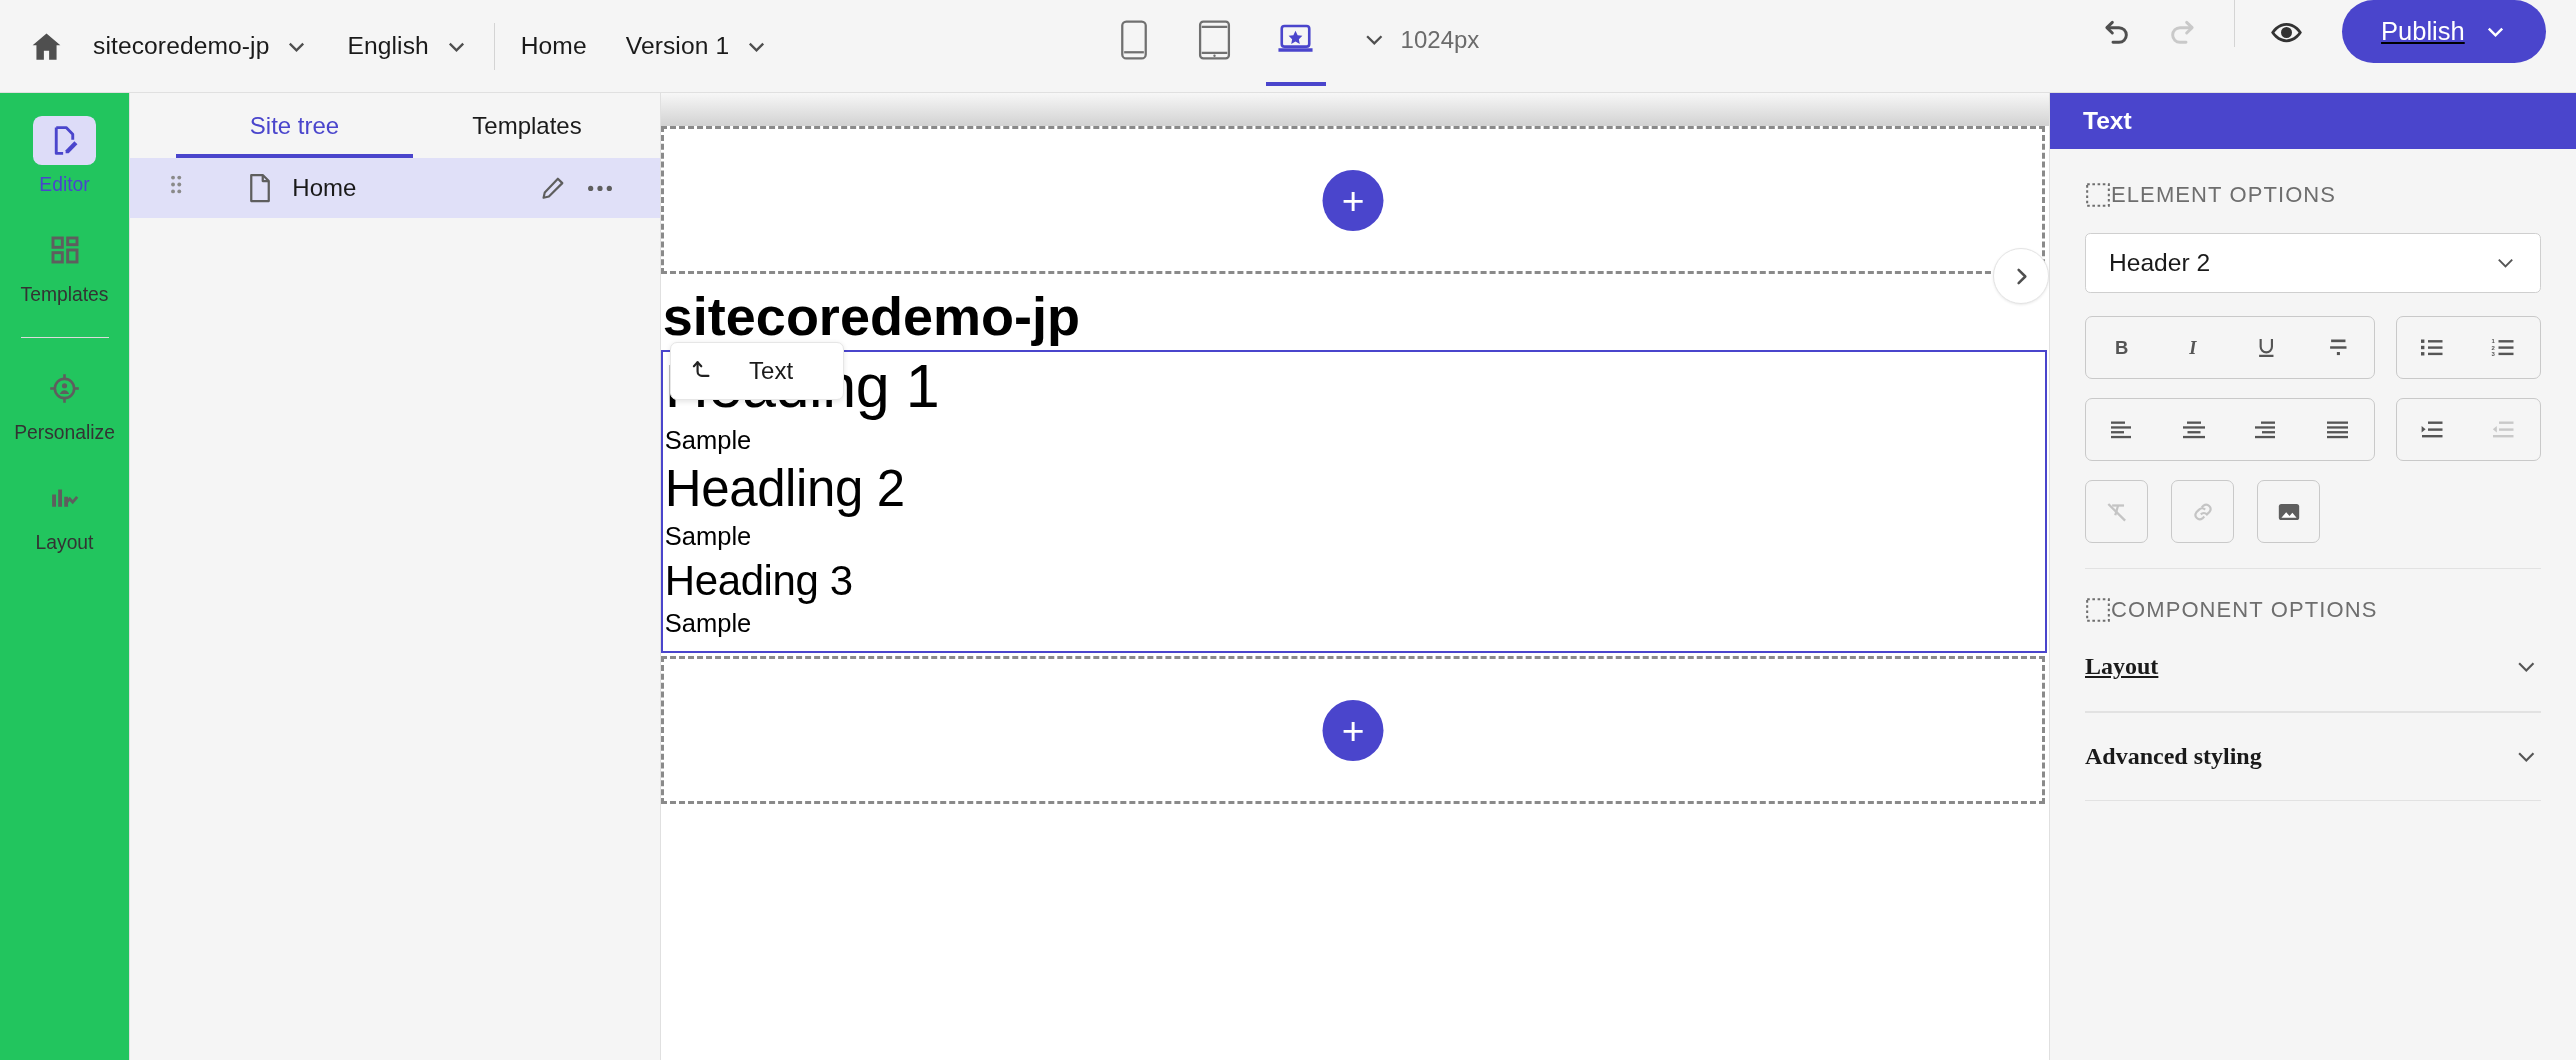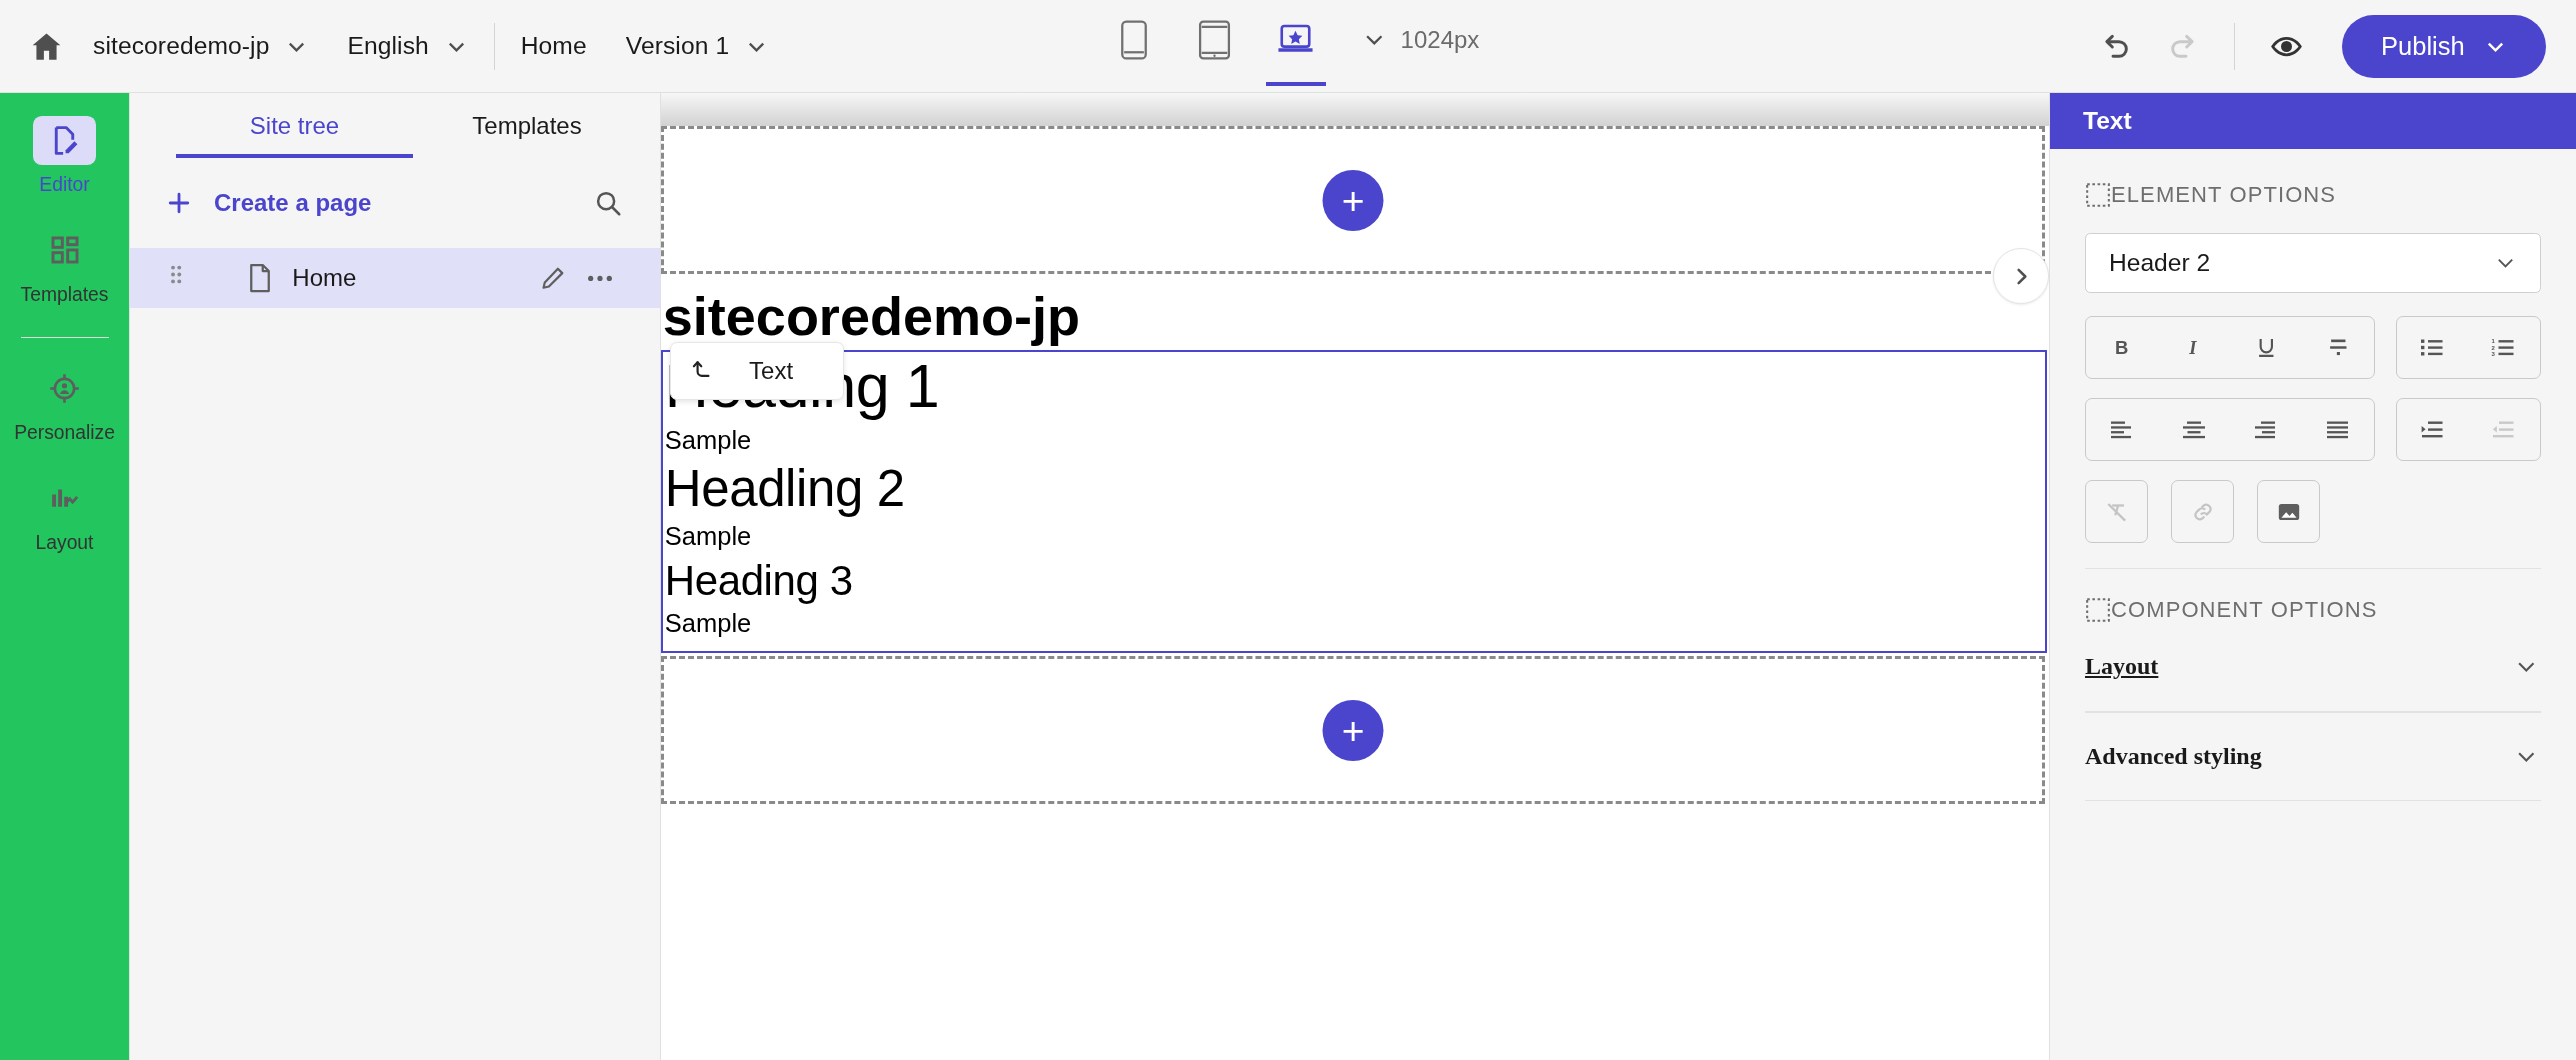--- a/index.html
+++ b/index.html
@@ -44,21 +44,21 @@
     cursor: pointer; position: relative;
   }
   .dev-btn.active::after {
     content: ""; position: absolute; bottom: 0; left: 10.5px; right: 10.5px;
     height: 4.4px; background: #4a45cc;
   }
   .px-label { font-size: 24px; color: #6b6b6b; margin-left: 14px; }
 
   .right-tools {
     position: absolute; right: 30px; top: 0; height: 93px;
-    display: flex; align-items: center;
+    display: flex; align-items: flex-start; text-decoration: underline;
   }
   .icon-btn {
     width: 65px; height: 65px; display: flex; align-items: center; justify-content: center;
     cursor: pointer; border-radius: 5.3px; background: transparent; border: none;
   }
   .publish-btn {
     display: flex; align-items: center; gap: 19.3px;
     background: #4a45cc; color: #fff;
     border-radius: 39px; height: 63px;
     padding: 0 39px; margin-left: 23px;
@@ -414,36 +414,20 @@
     <div class="tree">
       <div class="tree-tabs">
         <div class="tree-tab t1 active">
           <span>Site tree</span>
         </div>
         <div class="tree-tab t2">
           <span>Templates</span>
         </div>
       </div>
 
-      <div class="tree-actions">
-        <div class="create-page">
-          <span>
-            <svg width="28" height="28" viewBox="0 0 24 24" fill="none" stroke="#4a45cc" stroke-width="2.4" stroke-linecap="round">
-              <path d="M12 4.5v15M4.5 12h15"></path>
-            </svg>
-          </span>
-          <span>Create a page</span>
-        </div>
-        <div>
-          <svg width="30" height="30" viewBox="0 0 24 24" fill="none" stroke="#555" stroke-width="2" stroke-linecap="round">
-            <circle cx="10.5" cy="10.5" r="6.4"></circle>
-            <path d="M15.4 15.4L21 21"></path>
-          </svg>
-        </div>
-      </div>
 
       <div class="tree-row selected">
         <div class="drag-dots">
           <svg width="12.3" height="26" viewBox="0 0 8 20" fill="#8a8a8a">
             <circle cx="1.6" cy="2" r="1.5"></circle>
               <circle cx="6.4" cy="2" r="1.5"></circle>
             <circle cx="1.6" cy="7.3" r="1.5"></circle>
               <circle cx="6.4" cy="7.3" r="1.5"></circle>
             <circle cx="1.6" cy="12.6" r="1.5"></circle>
               <circle cx="6.4" cy="12.6" r="1.5"></circle>

